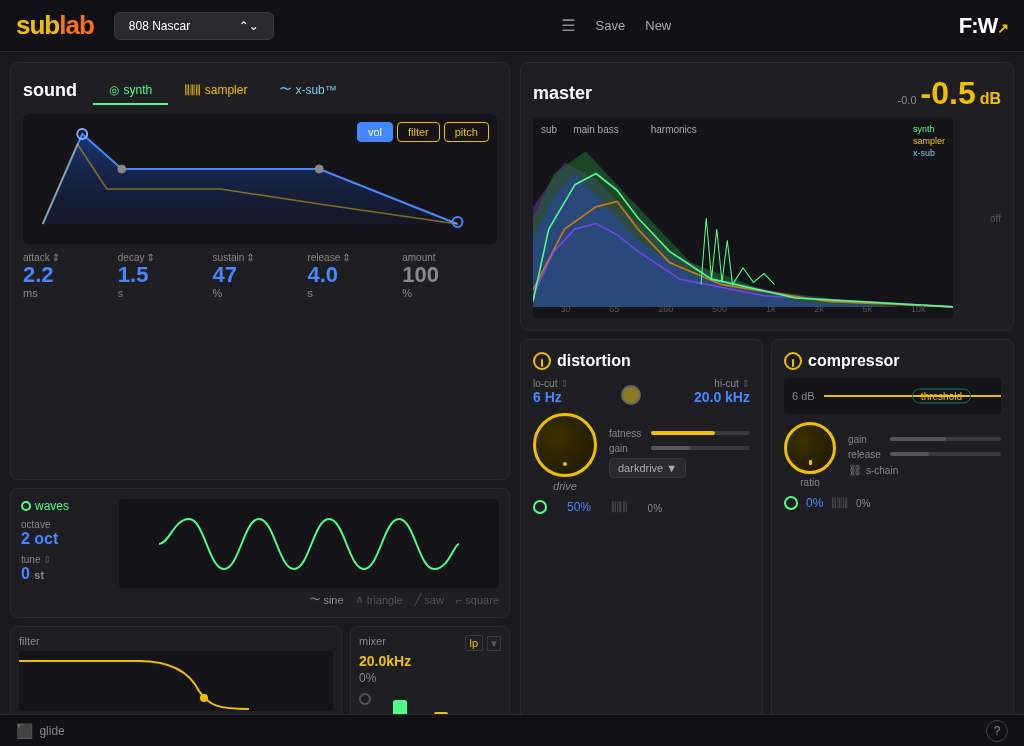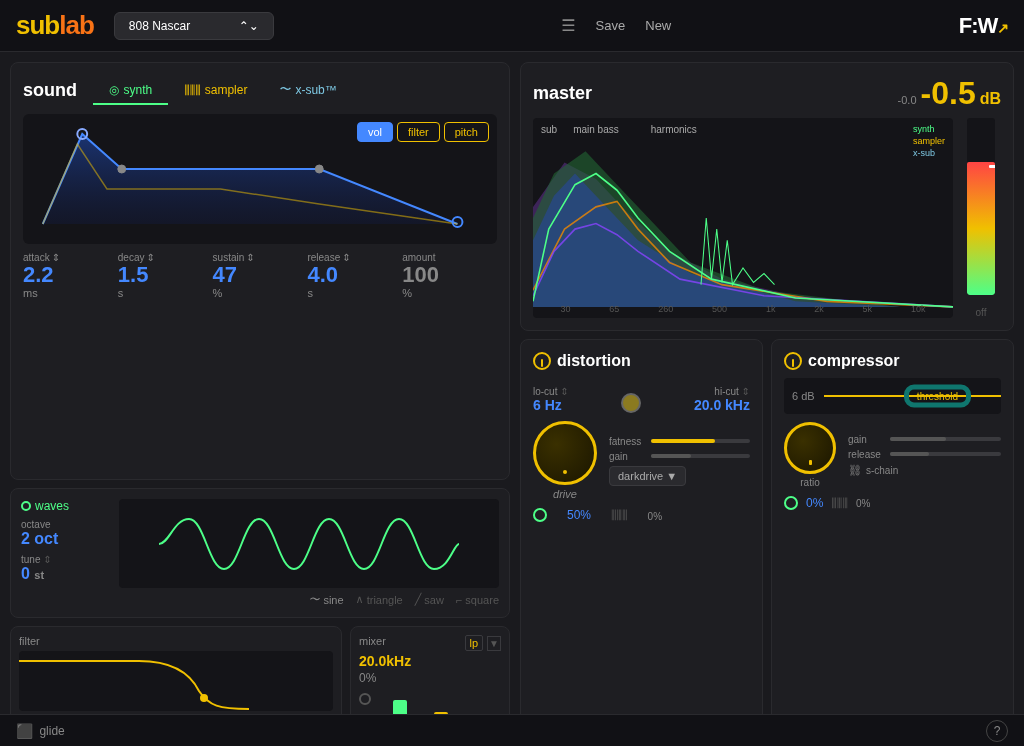--- a/index.html
+++ b/index.html
@@ -371,21 +371,20 @@
     }
     .spec-label-sub { color: #aaa; }
     .spec-label-main { color: #aaa; }
     .spec-label-harm { color: #aaa; }
     .spec-label-synth { color: #4dff88; }
     .spec-label-sampler { color: #f0c000; }
     .spec-label-xsub { color: #7ec8e3; }
     .master-meter {
       width: 40px;
       display: flex;
-      flex-direction: column;
       align-items: center;
       gap: 12px;
     }
     .meter-bar-container {
       flex: 1;
       width: 28px;
       background: #141418;
       border-radius: 3px;
       position: relative;
       overflow: hidden;
@@ -446,21 +445,20 @@
       background: #f0c000;
       border-radius: 1px;
       margin-bottom: -3px;
     }
     .section-title { font-size: 16px; font-weight: 600; }
 
     .cut-row {
       display: flex;
       justify-content: space-between;
       align-items: flex-end;
-      margin-top: 8px;
     }
     .cut-param { display: flex; flex-direction: column; }
     .cut-label { color: #888; font-size: 10px; }
     .cut-value { color: #4488ff; font-size: 14px; font-weight: 600; }
     .cut-knob {
       width: 20px;
       height: 20px;
       background: #8b7a20;
       border-radius: 50%;
       border: 2px solid #666;
@@ -574,21 +572,21 @@
       height: 2px;
       background: #f0c000;
       transform: translateY(-50%);
     }
     .threshold-tag {
       position: absolute;
       right: 30px;
       top: 50%;
       transform: translateY(-50%);
       background: transparent;
-      border: 5px solid #0f766e;
+      border: 1px solid #0f766e;
       border-radius: 10px;
       padding: 1px 8px;
       font-size: 10px;
       color: #f0c000;
     }
 
     .comp-middle {
       display: flex;
       gap: 12px;
       align-items: center;

